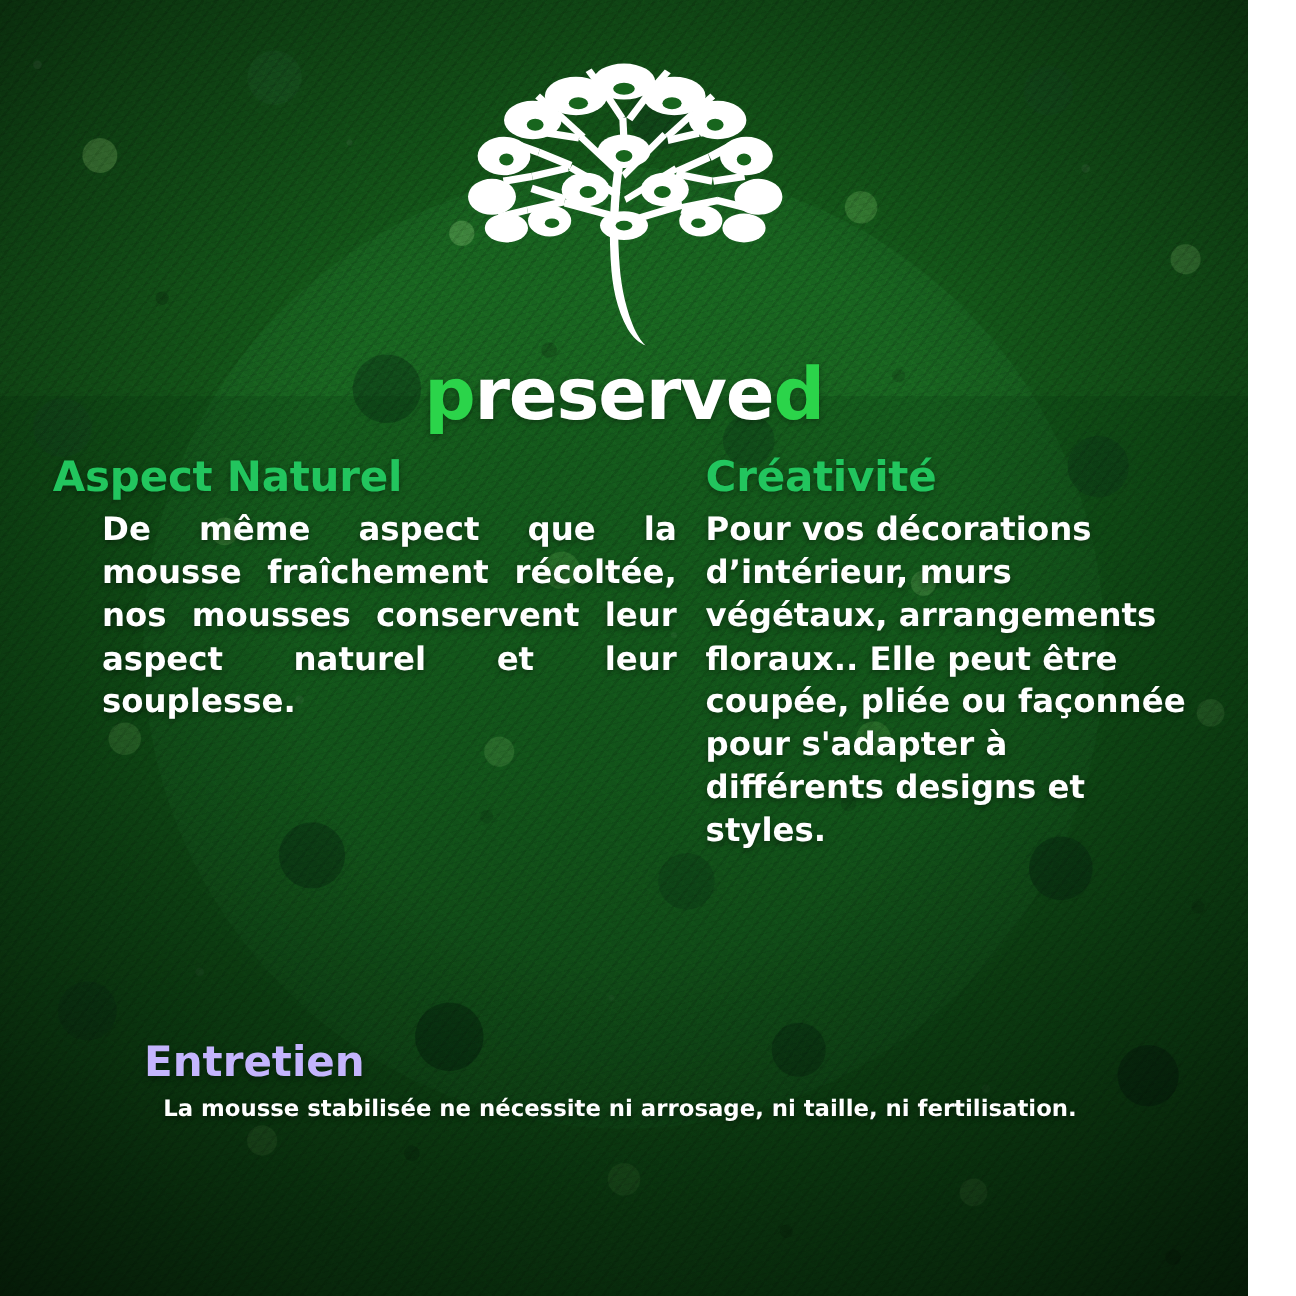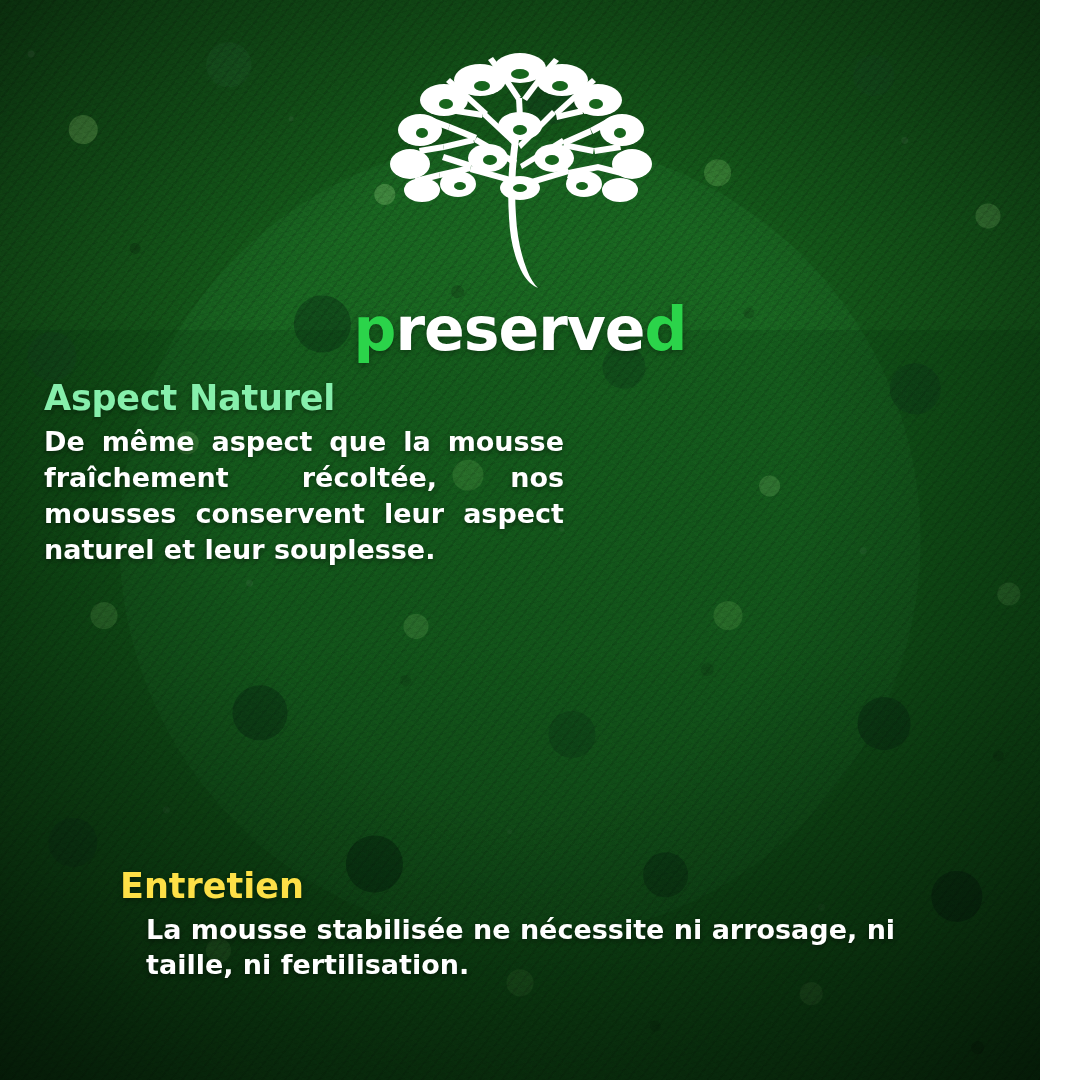--- a/index.html
+++ b/index.html
@@ -122,57 +122,57 @@
     column-gap:24px;
   }
   .col { display:flex; flex-direction:column; }
 
   .block { margin-bottom:26px; }
   .block h2 {
     font-family:"DejaVu Sans", sans-serif;
     font-weight:bold;
     font-size:35px;
     line-height:1.08;
-    color:#86efac;
+    color:#22c55e;
     letter-spacing:-0.2px;
     margin-bottom:6px;
     text-shadow:0 2px 5px rgba(0,0,0,0.38);
   }
   .block p {
     font-family:"DejaVu Sans", sans-serif;
     font-weight:bold;
     font-size:27px;
     line-height:1.33;
     color:#ffffff;
     text-shadow:0 2px 5px rgba(0,0,0,0.45);
   }
-  .justify p { text-align:justify; }
+  .justify p { text-align:justify;margin-left:41px; }
 
   .spacer-left { height:40px; }
 
   .footer {
     position:absolute;
     left:120px; right:60px; top:868px;
   }
   .footer h2 {
     font-family:"DejaVu Sans", sans-serif;
     font-weight:bold;
     font-size:35px;
     line-height:1.08;
-    color:#fde047;
+    color:#c4b5fd;
     margin-bottom:6px;
     text-shadow:0 2px 5px rgba(0,0,0,0.38);
   }
   .footer p {
     font-family:"DejaVu Sans", sans-serif;
     font-weight:bold;
-    font-size:27px;
+    font-size:19px;
     line-height:1.3;
     color:#ffffff;
-    margin-left:26px;
+    margin-left:16px;
     text-shadow:0 2px 5px rgba(0,0,0,0.45);
   }
 </style>
 </head>
 <body>
 
 <div id="poster">
 
   <div class="moss-layer"></div>
   <div class="moss-fibers"></div>
@@ -269,20 +269,24 @@
 
       <div class="col">
         <div class="block justify">
           <h2>Aspect Naturel</h2>
           <p>De même aspect que la mousse fraîchement récoltée, nos mousses conservent leur aspect naturel et leur souplesse.</p>
         </div>
         <div class="spacer-left"></div>
       </div>
 
       <div class="col">
+        <div class="block">
+          <h2>Créativité</h2>
+          <p>Pour vos décorations d’intérieur, murs végétaux, arrangements floraux.. Elle peut être coupée, pliée ou façonnée pour s'adapter à différents designs et styles.</p>
+        </div>
       </div>
 
     </div>
 
     <div class="footer">
       <h2>Entretien</h2>
       <p>La mousse stabilisée ne nécessite ni arrosage, ni taille, ni fertilisation.</p>
     </div>
 
   </div>

